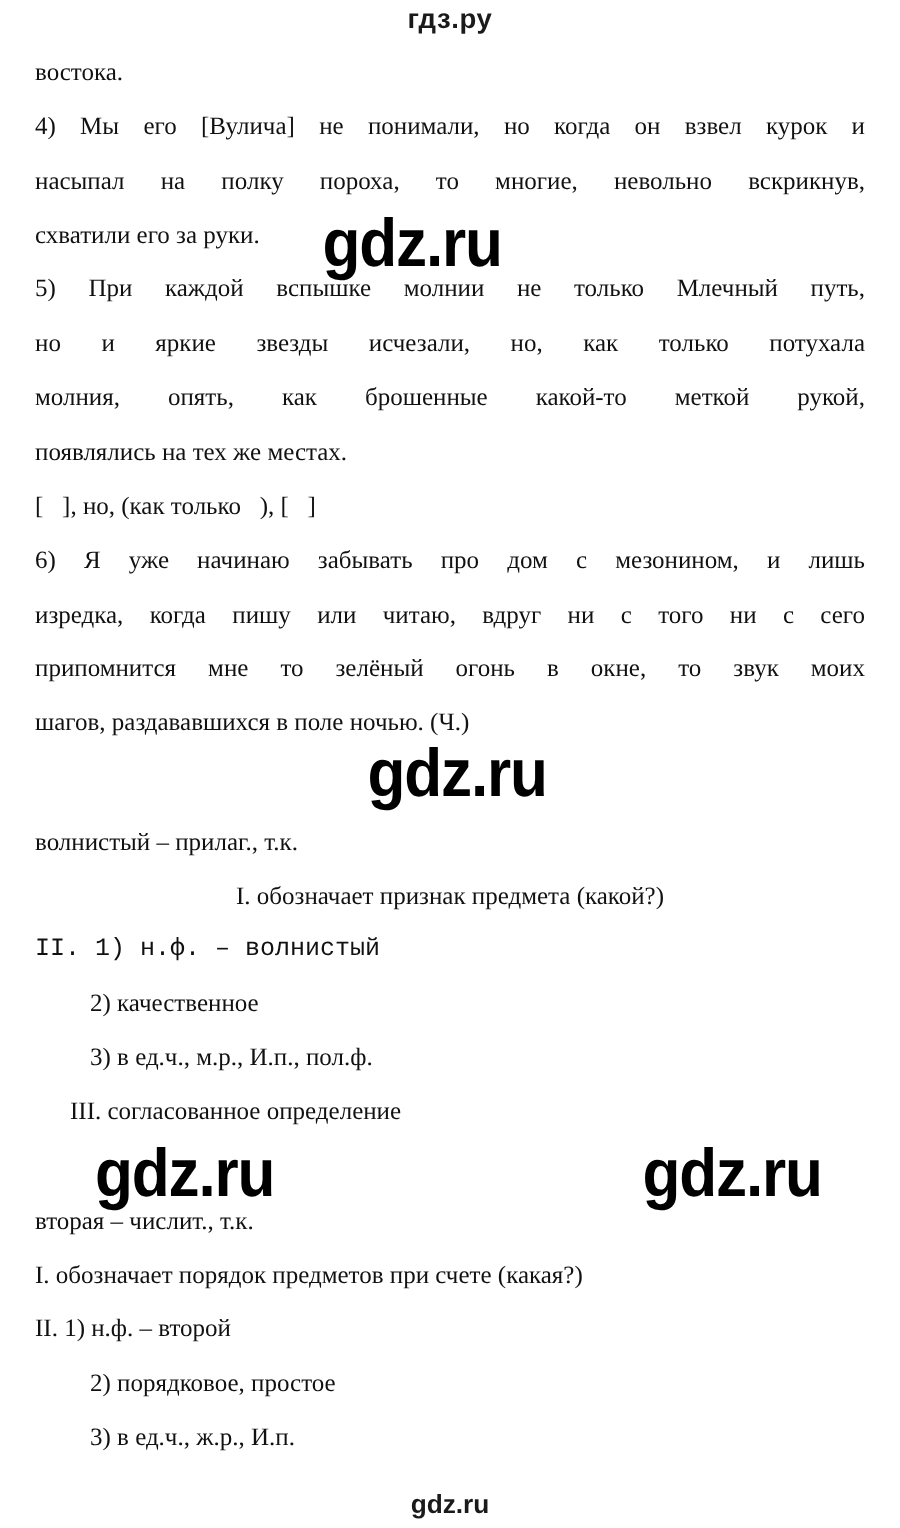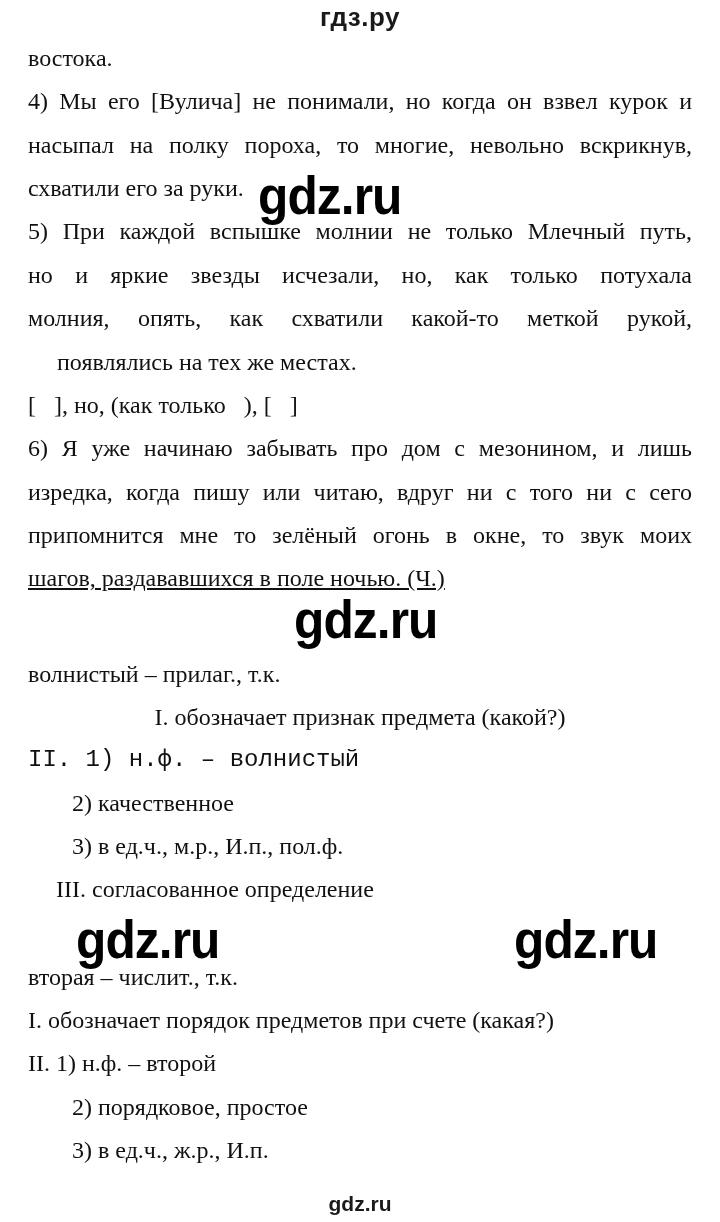--- a/index.html
+++ b/index.html
@@ -1,24 +1,24 @@
 <!DOCTYPE html>
 <html><head>
 <meta charset="utf-8">
 <style>
   html, body { margin: 0; padding: 0; background: #ffffff; }
   body { width: 720px; height: 1222px; position: relative; overflow: hidden; }
   .header {
     position: absolute; top: 2px; left: 0; width: 720px; text-align: center;
-    font-family: "Liberation Sans", sans-serif; font-weight: bold; font-size: 26px;
+    font-family: "Liberation Sans", sans-serif; font-weight: bold; font-size: 22px;
     color: #1a1a1a; letter-spacing: 0.5px;
   }
   .line {
     position: absolute; left: 28px; right: 28px;
-    font-family: "Liberation Serif", serif; font-size: 24px; color: #111;
+    font-family: "Liberation Serif", serif; font-size: 20px; color: #111;
     white-space: nowrap; line-height: 28px;
   }
   .justify { text-align: justify; text-align-last: justify; white-space: normal; }
   .indent { left: 72px; }
   .wm {
     position: absolute; font-family: "Liberation Sans", sans-serif; font-weight: bold;
     font-size: 54px; color: #000; letter-spacing: -1px; line-height: 54px;
     transform: scaleX(0.92); transform-origin: left top;
   }
   .footer {
@@ -31,27 +31,27 @@
 <body>
 
 <div class="header">гдз.ру</div>
 
 <div class="line" style="top:44px;">востока.</div>
 <div class="line justify" style="top:87px;">4) Мы его [Вулича] не понимали, но когда он взвел курок и</div>
 <div class="line justify" style="top:131px;">насыпал на полку пороха, то многие, невольно вскрикнув,</div>
 <div class="line" style="top:174px;">схватили его за руки.</div>
 <div class="line justify" style="top:217px;">5) При каждой вспышке молнии не только Млечный путь,</div>
 <div class="line justify" style="top:261px;">но и яркие звезды исчезали, но, как только потухала</div>
-<div class="line justify" style="top:304px;">молния, опять, как схватили какой-то меткой рукой,</div>
-<div class="line" style="top:348px;margin-left:29px;">появлялись на тех же местах.</div>
+<div class="line justify" style="top:304px;">молния, опять, как брошенные какой-то меткой рукой,</div>
+<div class="line" style="top:348px;">появлялись на тех же местах.</div>
 <div class="line" style="top:391px; white-space:pre;">[   ], но, (как только   ), [   ]</div>
 <div class="line justify" style="top:434px;">6) Я уже начинаю забывать про дом с мезонином, и лишь</div>
 <div class="line justify" style="top:478px;">изредка, когда пишу или читаю, вдруг ни с того ни с сего</div>
 <div class="line justify" style="top:521px;">припомнится мне то зелёный огонь в окне, то звук моих</div>
-<div class="line" style="top:564px;text-decoration:underline;">шагов, раздававшихся в поле ночью. (Ч.)</div>
+<div class="line" style="top:564px;">шагов, раздававшихся в поле ночью. (Ч.)</div>
 
 <div class="line" style="top:660px;">волнистый – прилаг., т.к.</div>
 <div class="line" style="top:703px;text-align:center;">I. обозначает признак предмета (какой?)</div>
 <div class="line" style="top:746px;font-family:Liberation Mono, monospace;">II. 1) н.ф. – волнистый</div>
 <div class="line indent" style="top:789px;">2) качественное</div>
 <div class="line indent" style="top:832px;">3) в ед.ч., м.р., И.п., пол.ф.</div>
 <div class="line" style="top:875px;margin-left:28px;">III. согласованное определение</div>
 
 <div class="line" style="top:963px;">вторая – числит., т.к.</div>
 <div class="line" style="top:1006px;">I. обозначает порядок предметов при счете (какая?)</div>

